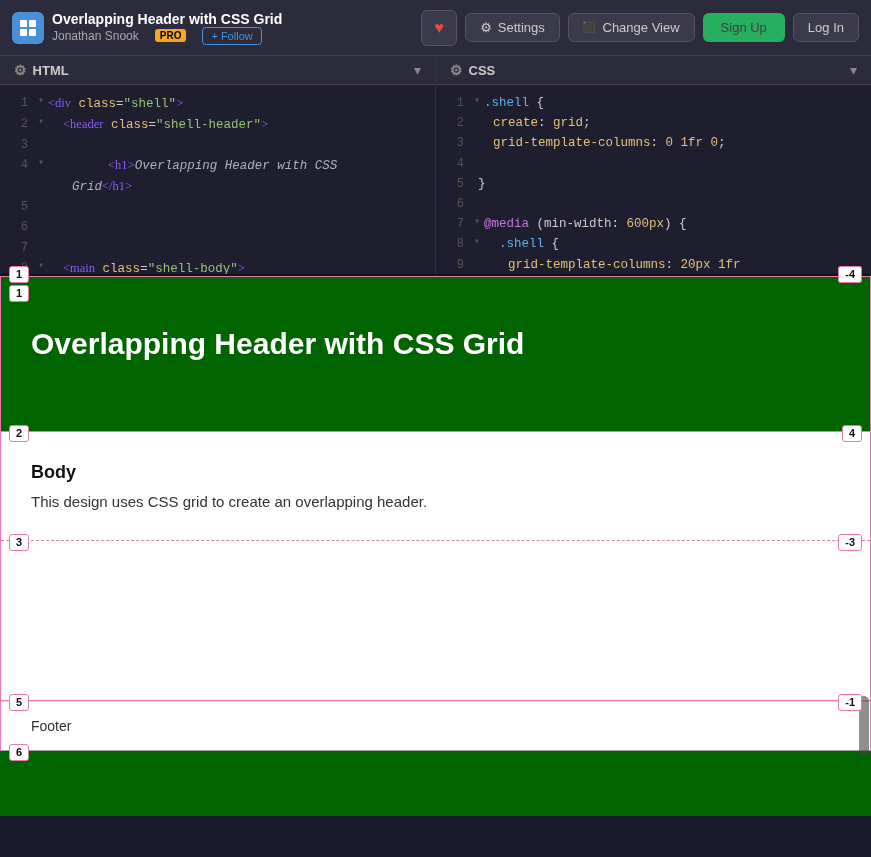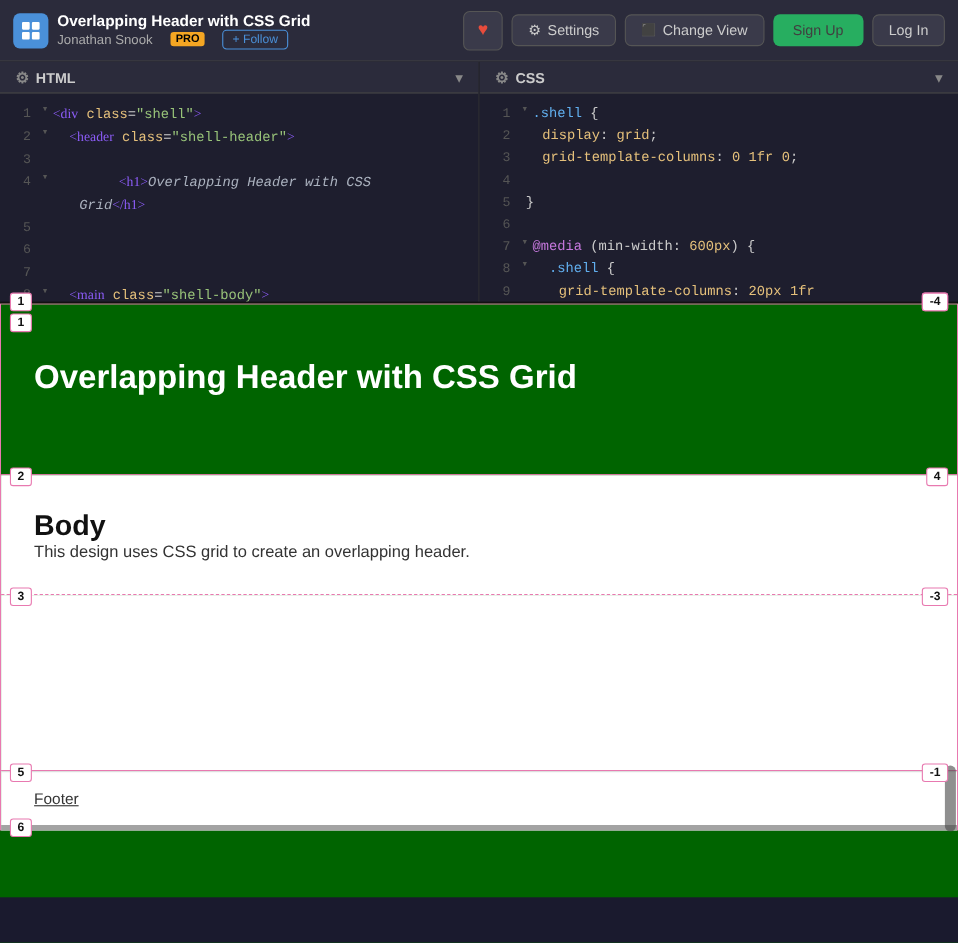--- a/index.html
+++ b/index.html
@@ -148,21 +148,21 @@
       padding-top: 10px;
     }
 
     
     .preview-shell-body {
       background: white;
       padding: 30px 30px;
       position: relative;
     }
     .preview-shell-body h2 {
-      font-size: 26px; font-weight: 800; color: #111; 
+      font-size: 18px; font-weight: 800; color: #111; margin-bottom: 10px;
     }
     .preview-shell-body p {
       font-size: 15px; color: #333;
     }
 
     
     .preview-footer {
       background: white;
       padding: 16px 30px;
       position: relative;
@@ -278,21 +278,21 @@
     </div>
     <div class="code-area">
       <div class="code-line">
         <span class="line-num">1</span>
         <span class="line-arrow">▾</span>
         <span class="code-content"><span class="kw-prop">.shell</span> {</span>
       </div>
       <div class="code-line">
         <span class="line-num">2</span>
         <span class="line-arrow"> </span>
-        <span class="code-content">  <span class="kw-propval">display</span>: <span class="kw-num">grid</span>;</span>
+        <span class="code-content">  <span class="kw-propval">create</span>: <span class="kw-num">grid</span>;</span>
       </div>
       <div class="code-line">
         <span class="line-num">3</span>
         <span class="line-arrow"> </span>
         <span class="code-content">  <span class="kw-propval">grid-template-columns</span>: <span class="kw-num">0 1fr 0</span>;</span>
       </div>
       <div class="code-line">
         <span class="line-num">4</span>
         <span class="line-arrow"> </span>
       </div>
@@ -350,21 +350,21 @@
 
       <span class="grid-label" style="position:absolute; left:8px; bottom:-11px; z-index:10;">3</span>
       <span class="grid-label" style="position:absolute; right:8px; bottom:-11px; z-index:10;">-3</span>
     </div>
 
     <div style="background:white; min-height:160px; position:relative; border-bottom:1px solid #e879b0;">
       <span class="grid-label" style="position:absolute; left:8px; bottom:-11px; z-index:10;">5</span>
       <span class="grid-label" style="position:absolute; right:8px; bottom:-11px; z-index:10;">-1</span>
     </div>
 
-    <div class="preview-footer" style="position:relative; border-bottom:5px solid #a3a3a3;text-decoration:underline;">
+    <div class="preview-footer" style="position:relative; border-bottom:1px solid #a3a3a3;">
       <span>Footer</span>
       <span class="grid-label" style="position:absolute; left:8px; bottom:-11px; z-index:10;">6</span>
     </div>
 
   </div>
 
   <div style="position:absolute; right:2px; bottom:60px; width:10px; height:60px; background:#444; border-radius:5px; opacity:0.6;"></div>
 </div>
 
 </body></html>

